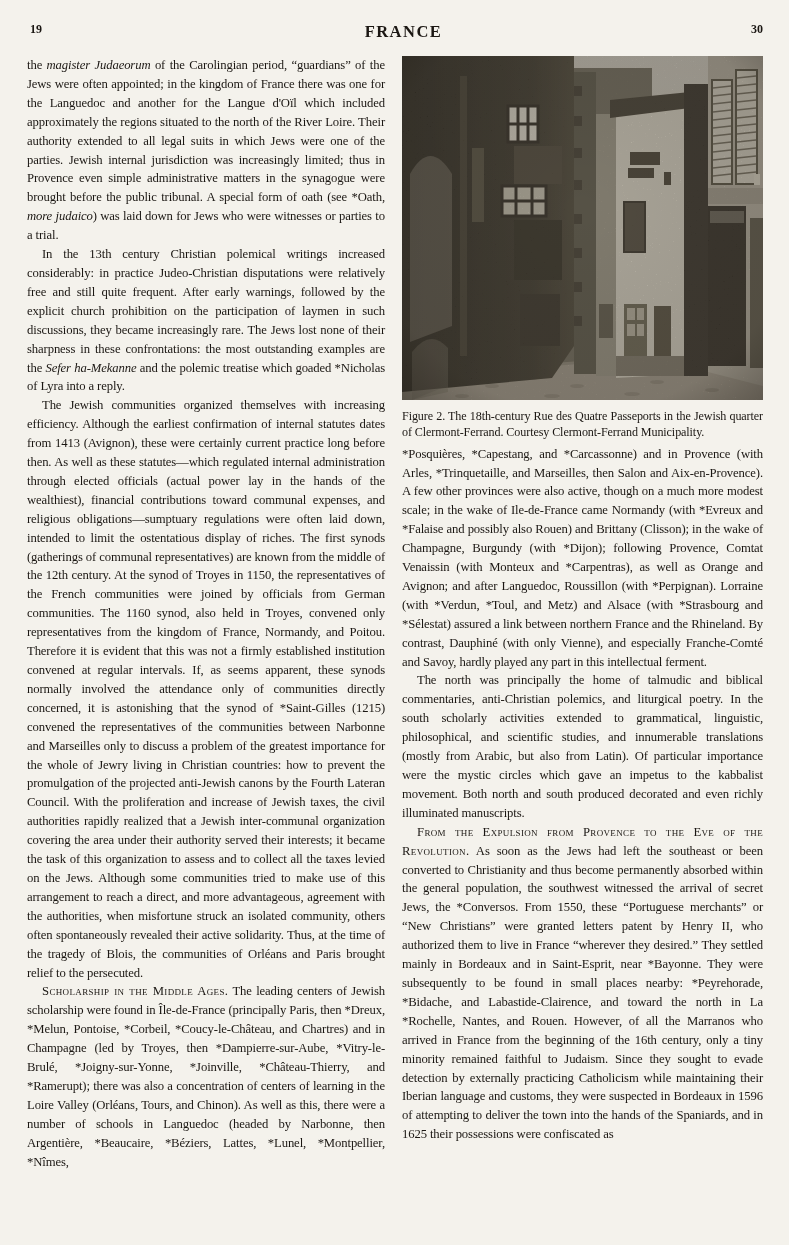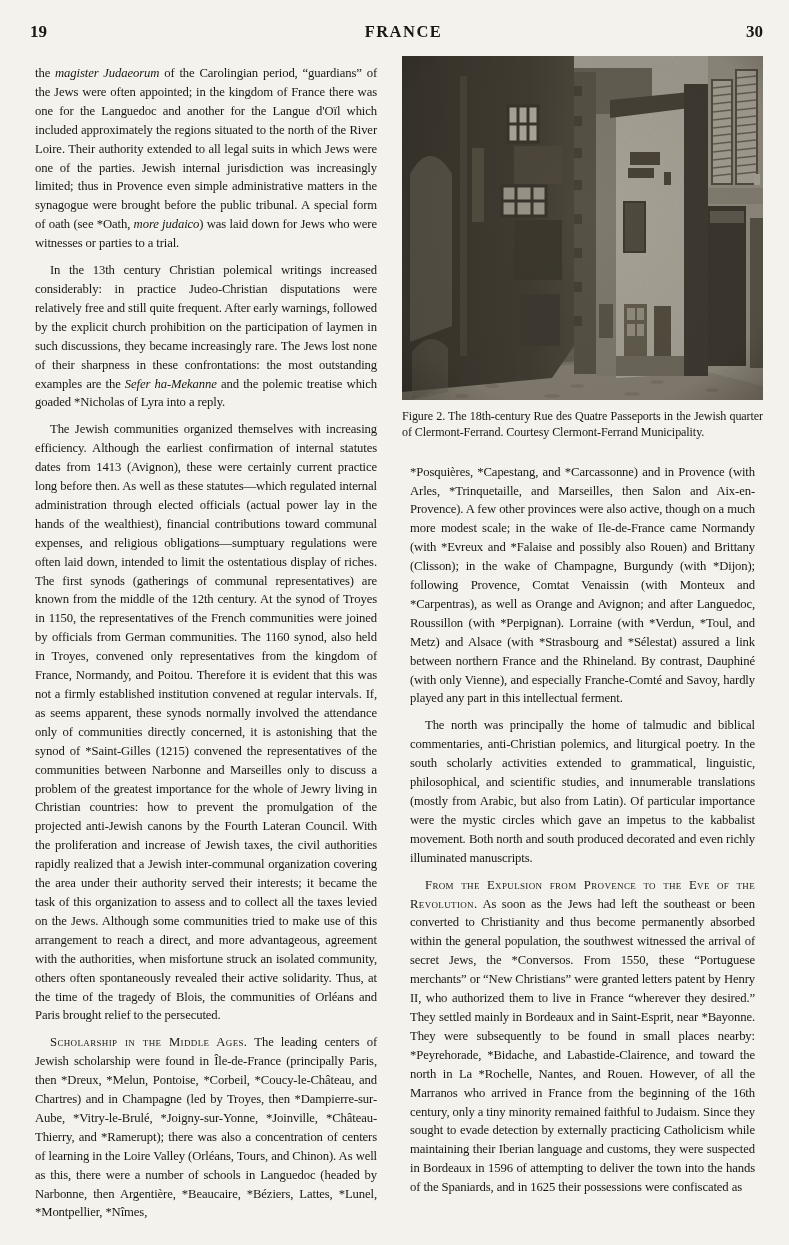--- a/index.html
+++ b/index.html
@@ -6,38 +6,38 @@
   .page{
     position:relative;
     width:789px;height:1245px;
     background:#f4f2ec;
     font-family:"Liberation Serif", serif;
     color:#1b1713;
     overflow:hidden;
   }
   
   .hdr{position:absolute;top:22px;left:0;width:789px;height:22px;}
-  .pgnum{position:absolute;font-weight:bold;font-size:17px;}
+  .pgnum{position:absolute;font-weight:bold;font-size:12px;}
   .pgnum.left{left:30px;}
   .pgnum.right{right:26px;}
   .hdr-title{
     position:absolute;left:9px;width:100%;text-align:center;
     font-weight:bold;font-size:16.5px;letter-spacing:1.5px;
   }
   
   .col{position:absolute;top:56px;font-size:12.7px;line-height:18.9px;
        text-align:justify;letter-spacing:-0.12px;}
   .col.left{left:27px;width:358px;}
   .col.right{left:402px;width:361px;}
-  p.para{margin:8px;padding:0;}
+  p.para{margin:0;padding:0;}
   p.ind{text-indent:15px;}
   .r-it{font-style:italic;}
   .r-sc{font-variant:small-caps;letter-spacing:0.35px;}
   
-  figure{margin:0 0 22px 0;padding:0;}
+  figure{margin:0 0 4px 0;padding:0;}
   .photo{
     width:361px;height:344px;overflow:hidden;
     background:#c9c4ba;
   }
   figcaption{
     margin-top:9px;
     font-size:12.1px;line-height:15.8px;text-align:justify;
     letter-spacing:-0.1px;
   }
 </style>

